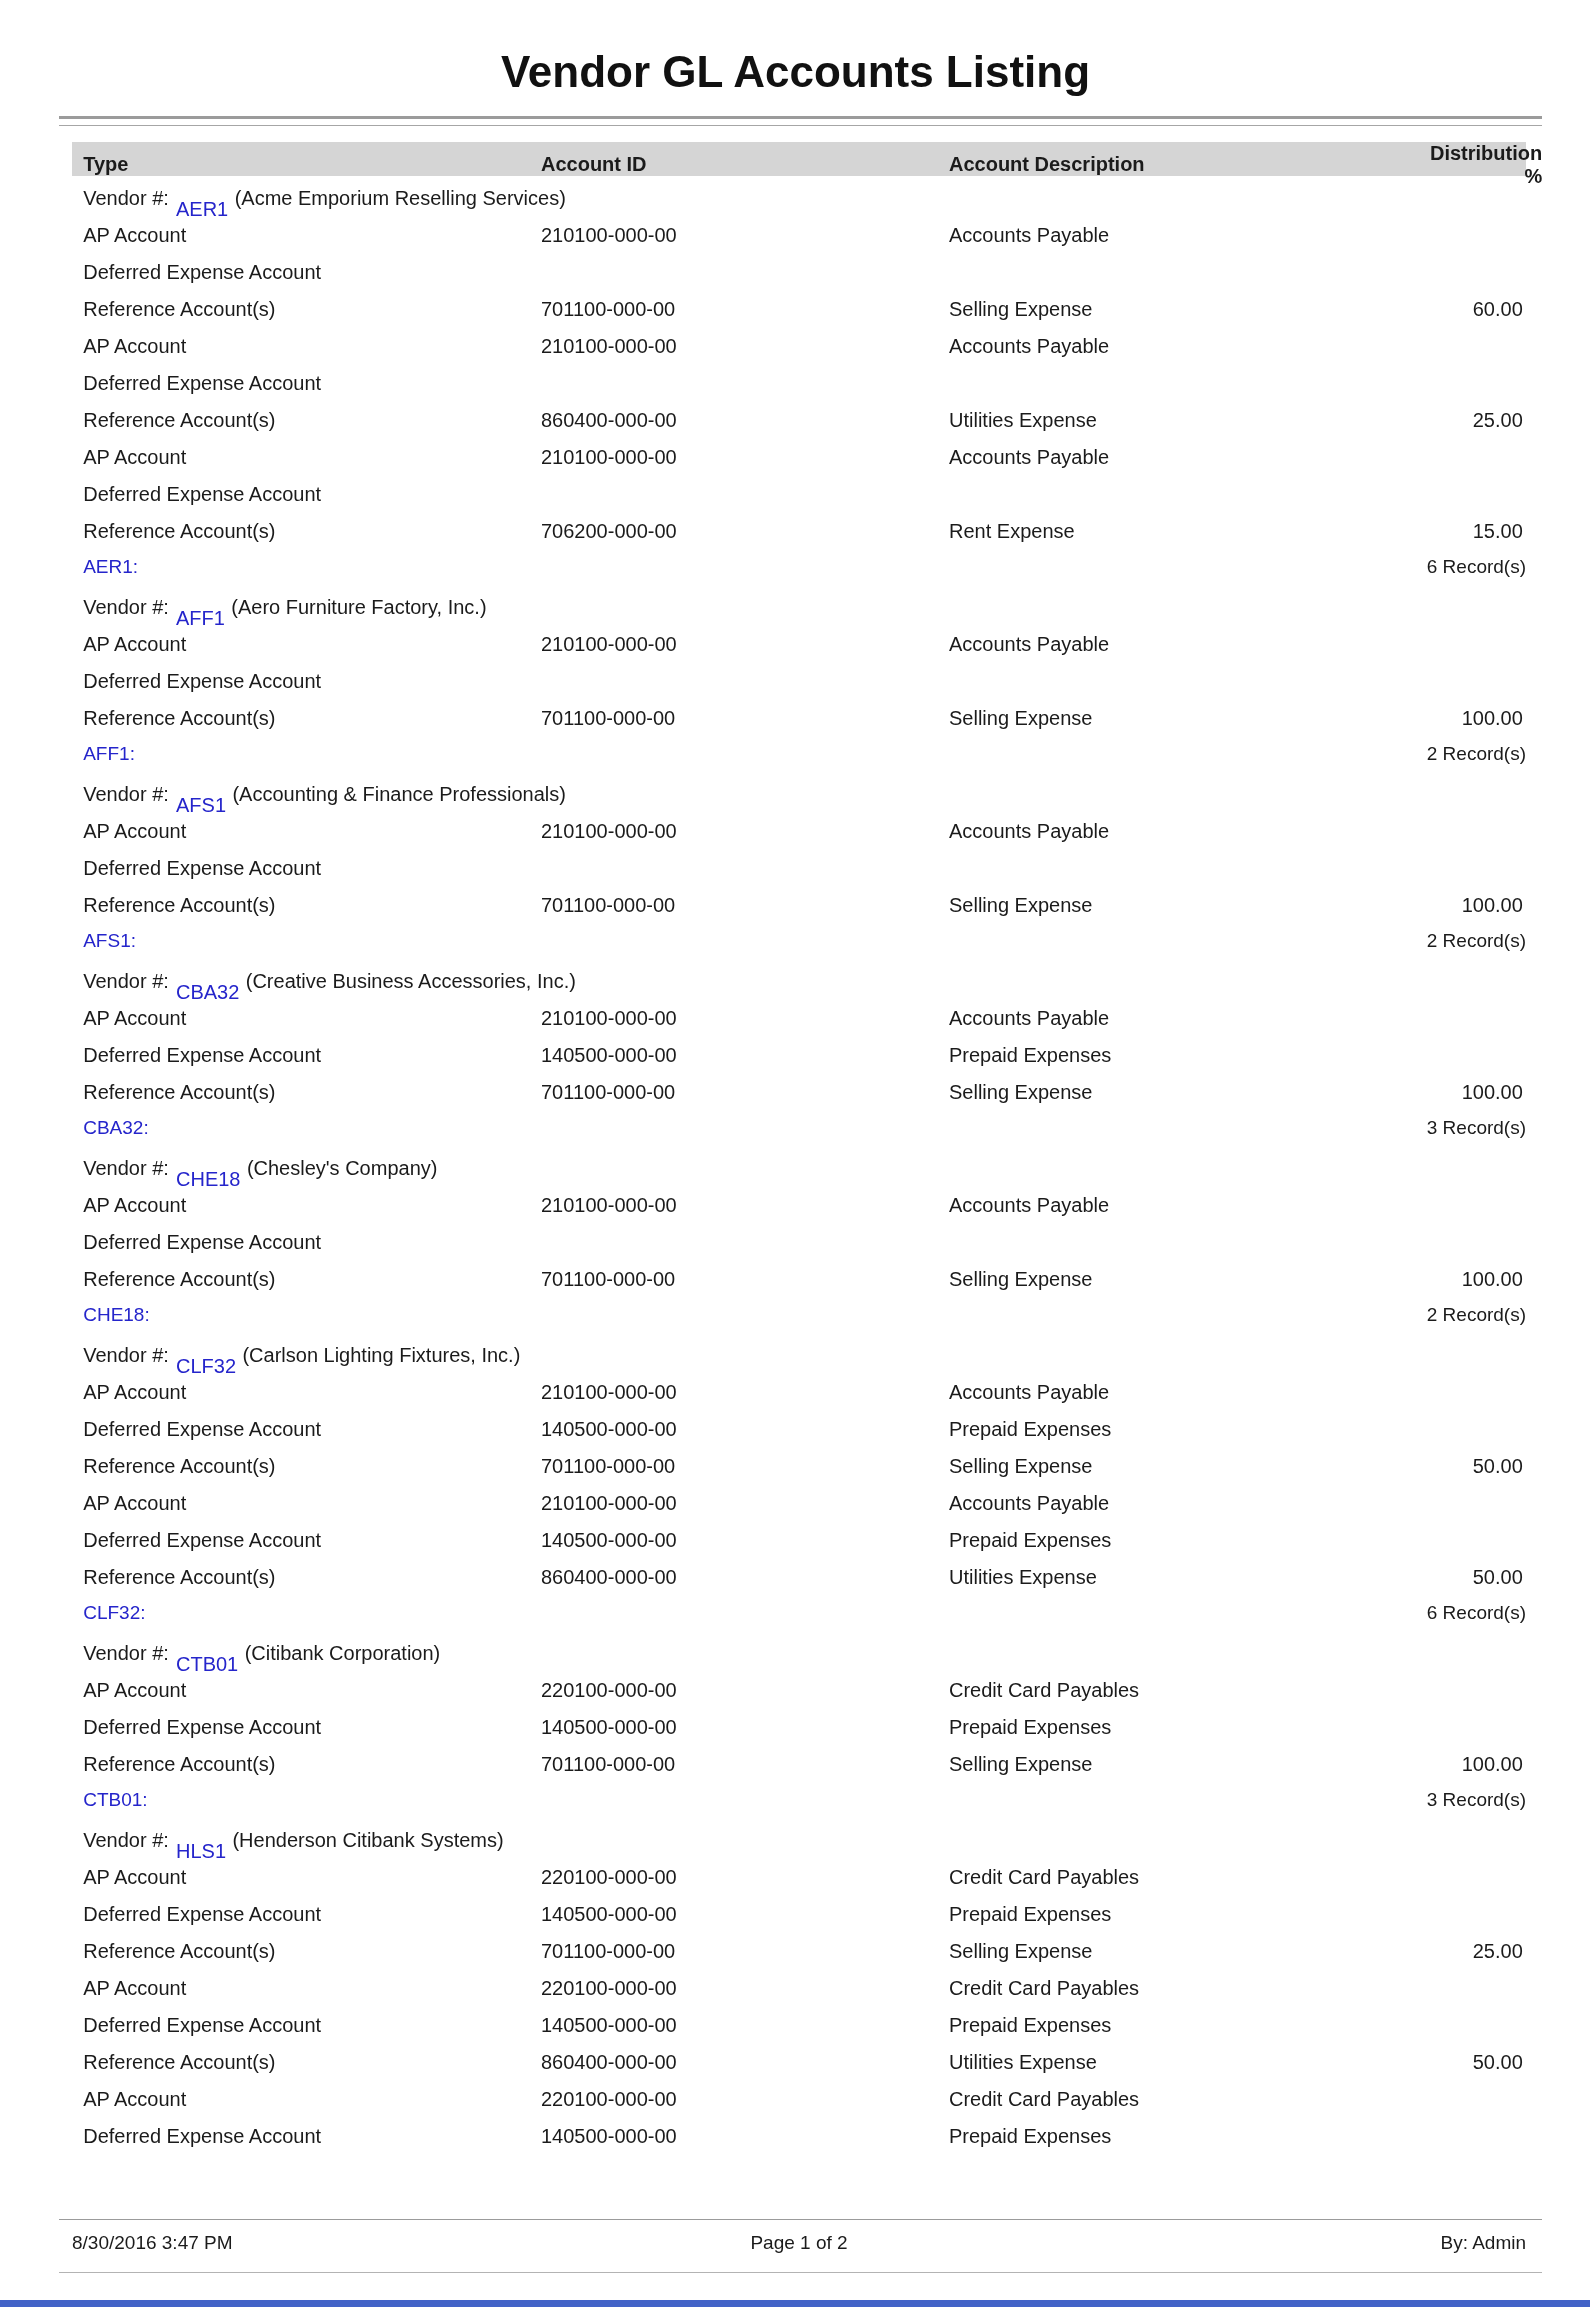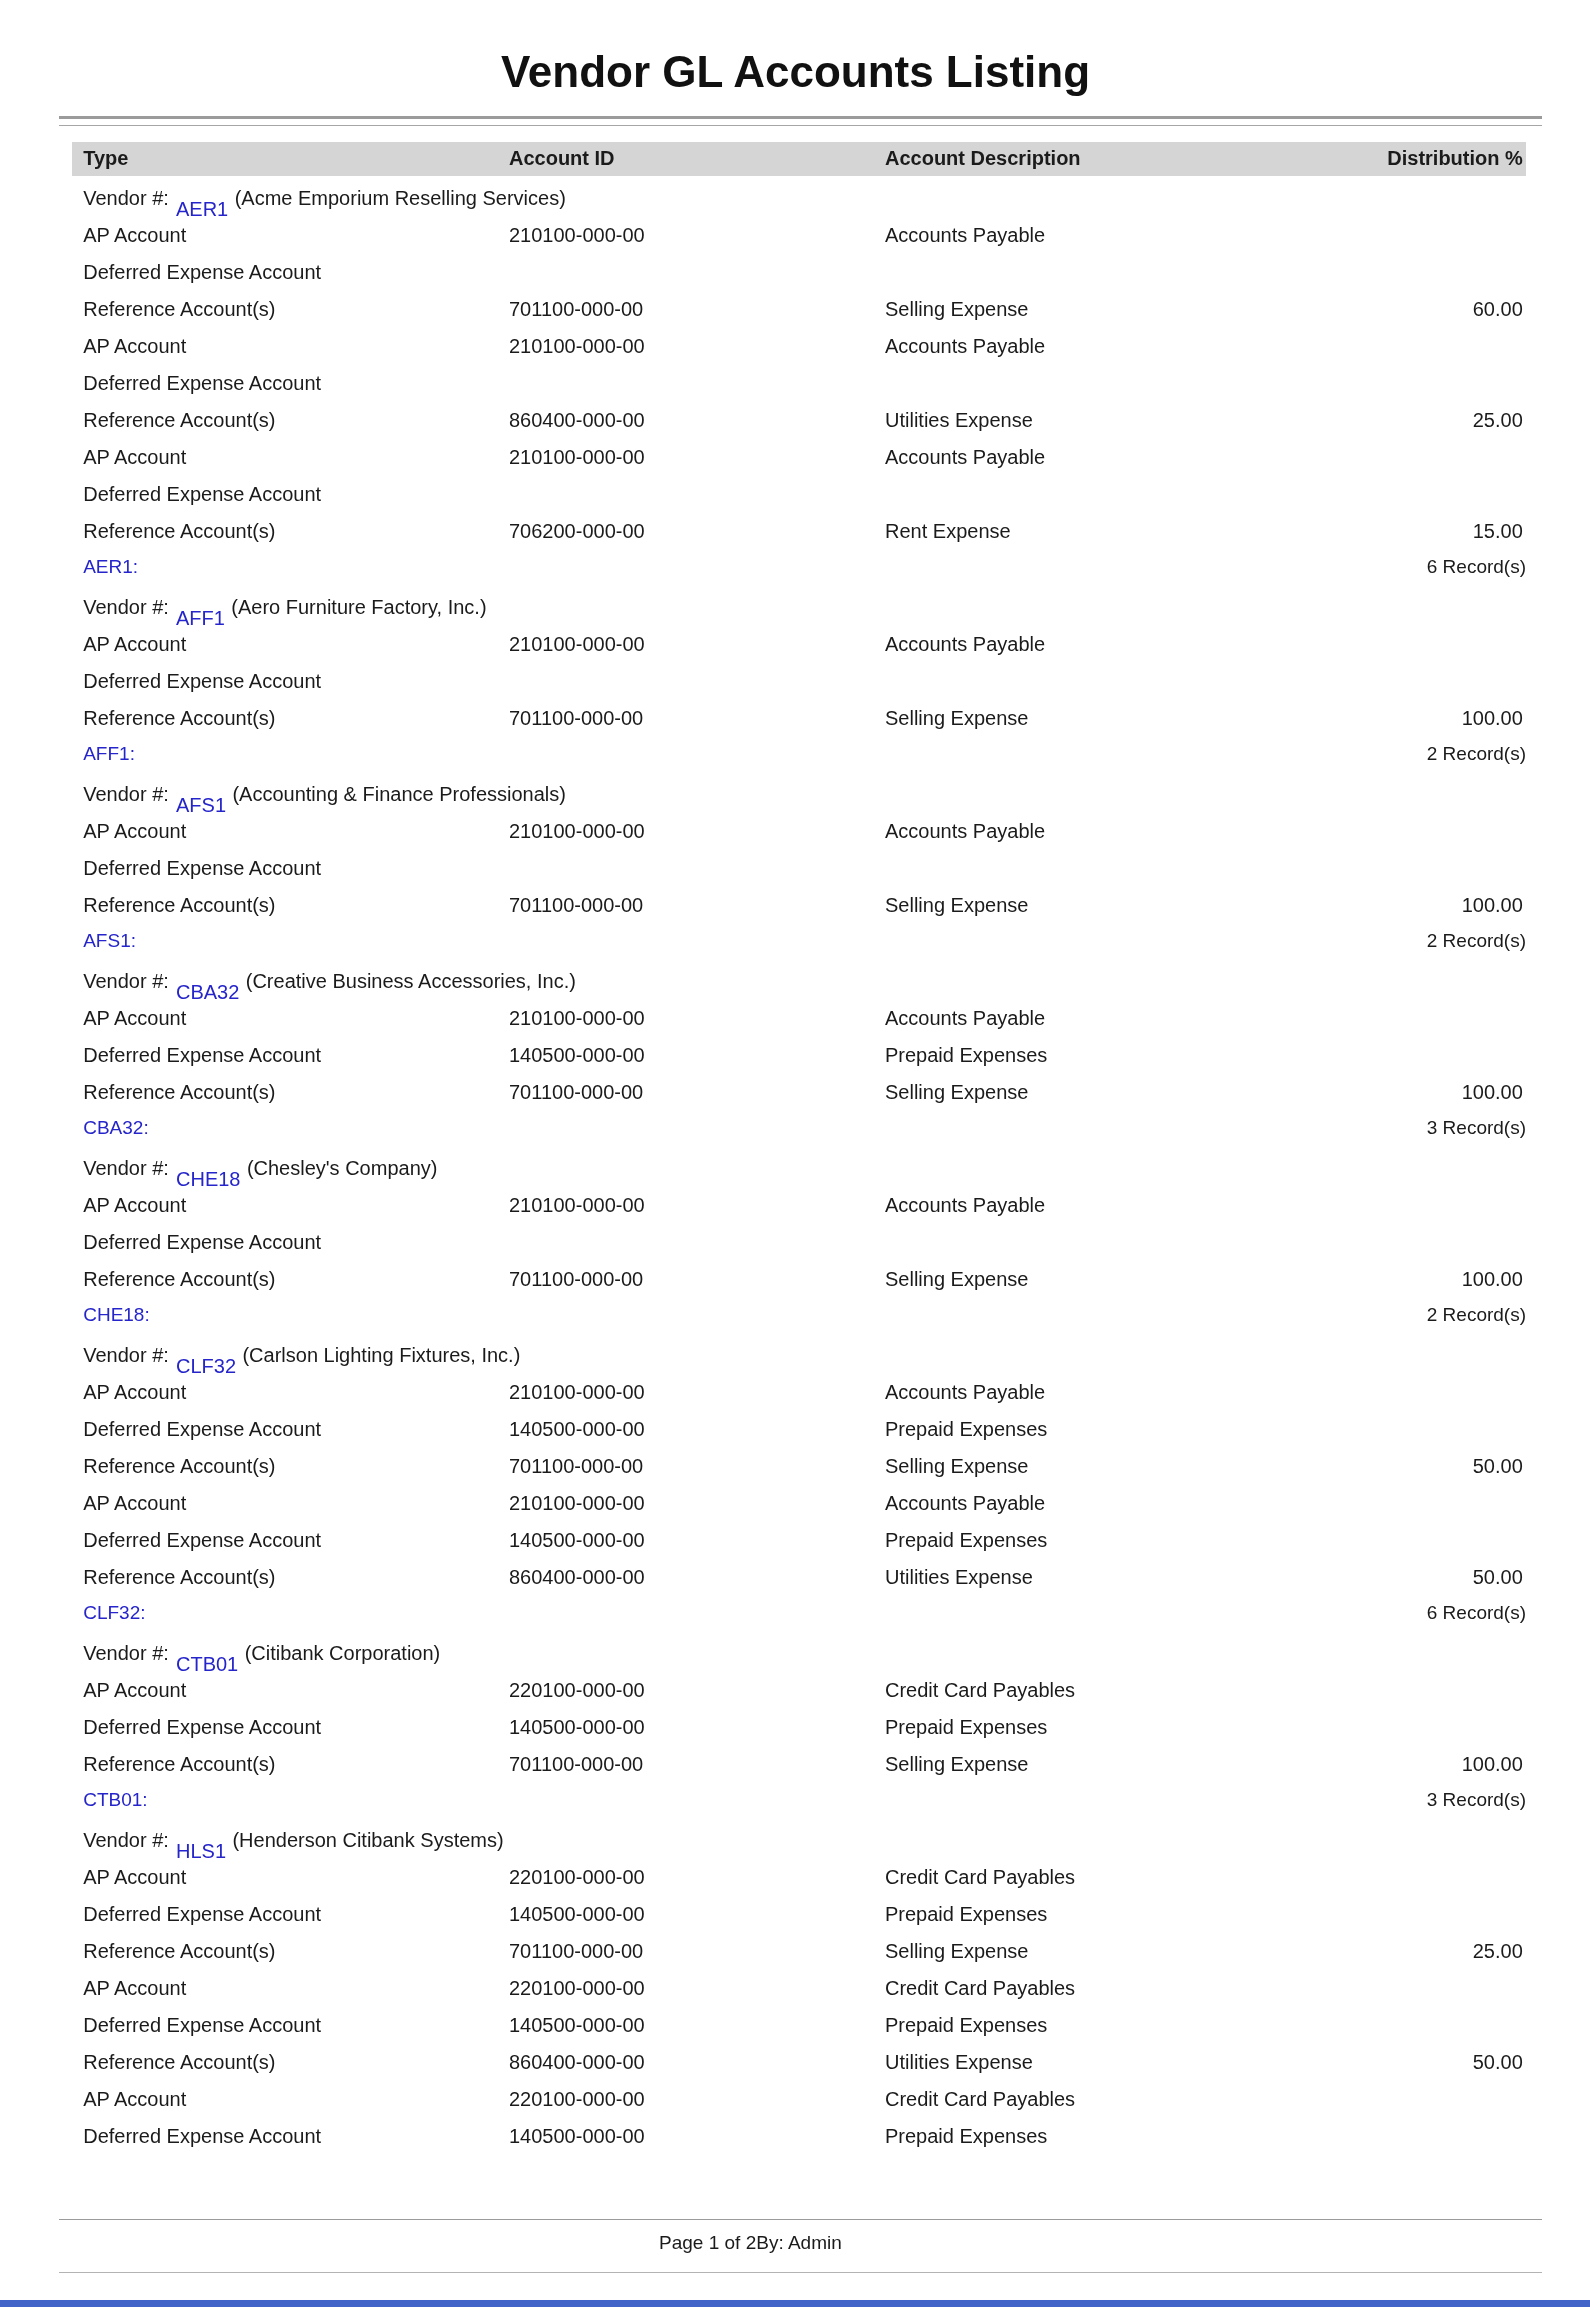--- a/index.html
+++ b/index.html
@@ -34,20 +34,21 @@
     border-top: 3.2px solid #9b9b9b;
     border-bottom: 1.6px solid #a6a6a6;
   }
 
   
   .table-inset { margin-left: 72px; margin-right: 65px; }
   .grid-row {
     display: grid;
     grid-template-columns: 437px 376px 449px 1fr;
     align-items: center;
+    gap: 32px;
   }
   .col-header {
     margin-top: 16px;
     background: var(--bar-bg, #d5d5d5);
     height: 34px;
     font-weight: bold;
     font-size: 20px;
   }
   .col-header .c4 { padding-right: 3.2px; }
   .c1 { padding-left: 11.2px; }
@@ -472,20 +473,21 @@
     <div class="c4"></div>
   </div>
 </div>
 
   </section>
 </div>
   </div>
 
   <div class="footer-rule"></div>
   <div class="footer-text">
+    <div class="f-left">8/30/2016 3:47 PM</div>
     <div class="f-mid">Page 1 of 2</div>
     <div class="f-right">By: Admin</div>
   </div>
   <div class="footer-bottom-rule"></div>
   <div class="window-edge"></div>
 
 </div>
 
 
 </body></html>

